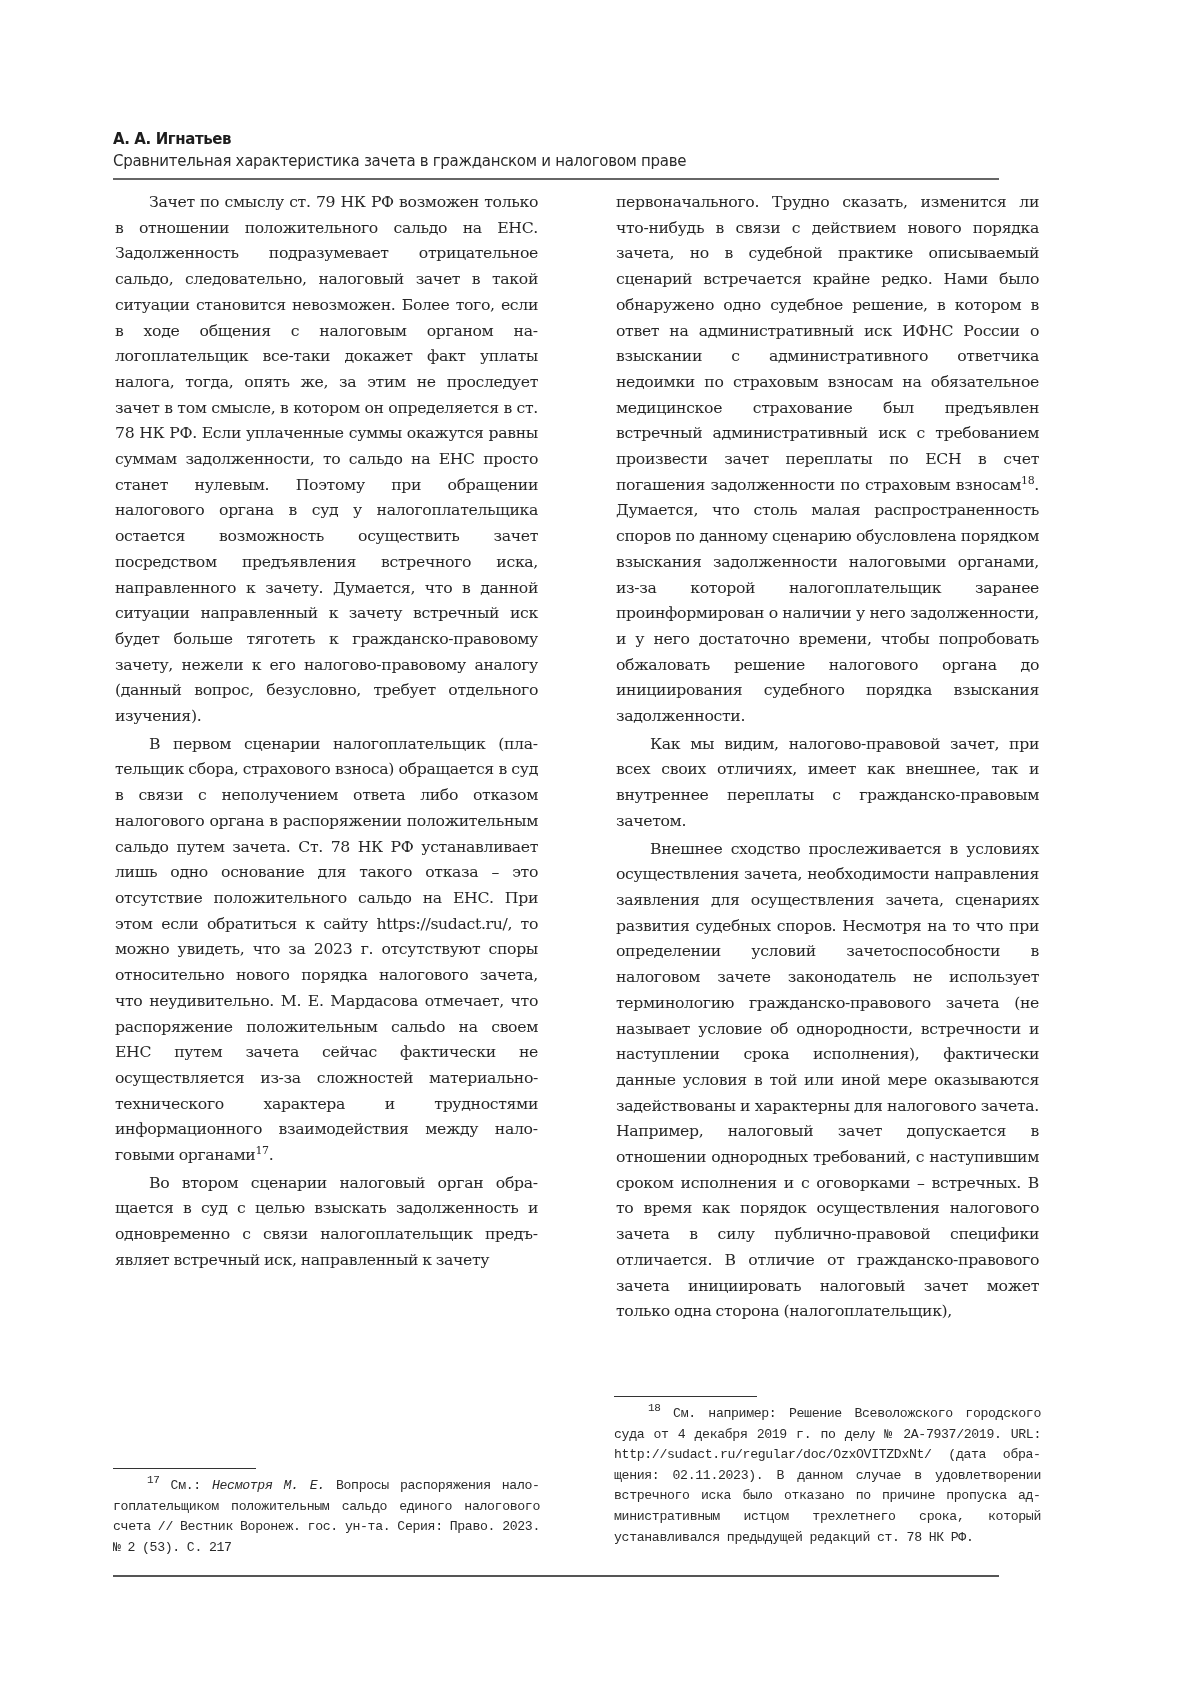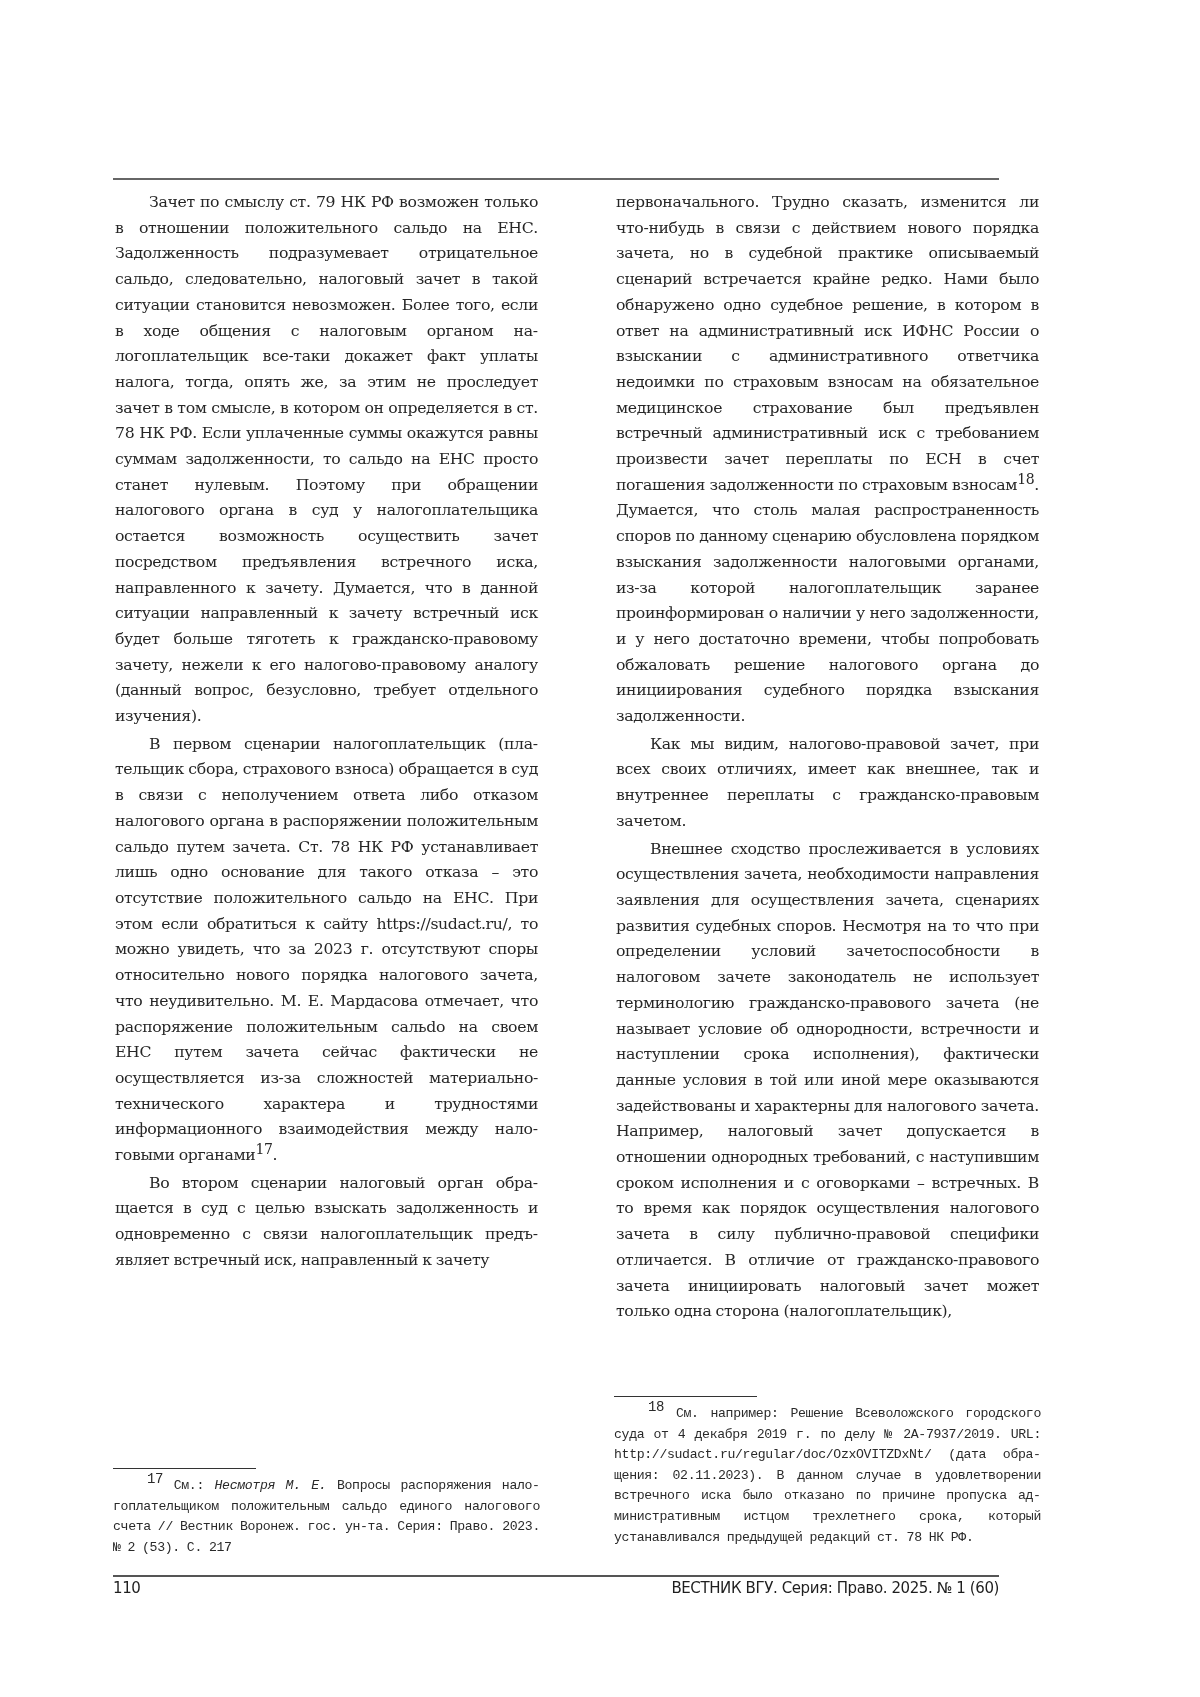--- a/index.html
+++ b/index.html
@@ -7,37 +7,41 @@
     .page { position: absolute; left: 0; top: 0; width: 1200px; height: 1697px; }
     .header { position: absolute; left: 113px; top: 128px; width: 886px; }
     .author { font-family: "DejaVu Sans", sans-serif; font-weight: bold; font-size: 15px; letter-spacing: -0.4px; color: #1d1d1d; line-height: 22px; }
     .subtitle { font-family: "DejaVu Sans", sans-serif; font-size: 15px; letter-spacing: -0.3px; color: #2a2a2a; line-height: 22px; }
     .rule-top { position: absolute; left: 113px; top: 178px; width: 886px; height: 2px; background: #666666; }
     .col { position: absolute; top: 187px; width: 427px; font-family: "DejaVu Serif", serif; font-size: 15.7px; line-height: 25.7px; text-align: justify; color: #262626; letter-spacing: -0.35px; word-spacing: -0.5px; }
     .col-left { left: 113px; }
     .col-right { left: 614px; }
     .col p { margin: 2px; text-indent: 34px; hyphens: manual; }
     .col p.cont { text-indent: 0; }
-    sup { font-size: 14px; line-height: 0; vertical-align: 6px; }
+    sup { font-size: 11px; line-height: 0; vertical-align: 6px; }
     .fn-rule { position: absolute; width: 143px; height: 1px; background: #333333; }
     .fn-rule-left { left: 113px; top: 1468px; }
     .fn-rule-right { left: 614px; top: 1396px; }
     .footnote { position: absolute; width: 427px; font-family: Liberation Mono, monospace; font-size: 13.2px; line-height: 20.6px; text-align: justify; color: #2a2a2a; letter-spacing: -0.35px; word-spacing: -0.6px; }
     .footnote p { margin: 0; text-indent: 34px; }
     .fn-left { left: 113px; top: 1476px; }
     .fn-right { left: 614px; top: 1404px; }
     .footnote .it { font-style: italic; }
     .rule-bottom { position: absolute; left: 113px; top: 1575px; width: 886px; height: 2px; background: #555555; }
     .footer { position: absolute; left: 113px; top: 1579px; width: 886px; font-family: "DejaVu Sans", sans-serif; font-size: 15px; letter-spacing: -0.4px; color: #1f1f1f; display: flex; justify-content: space-between; }
   </style>
 </head>
 <body>
 
 <div class="page">
 
+  <div class="header">
+    <div class="author">А. А. Игнатьев</div>
+    <div class="subtitle">Сравнительная характеристика зачета в гражданском и налоговом праве</div>
+  </div>
   <div class="rule-top"></div>
 
   <div class="col col-left">
     <p>Зачет по смыслу ст. 79 НК РФ возможен толь­ко в отношении положительного сальдо на ЕНС. Задолженность подразумевает отрицательное сальдо, следовательно, налоговый зачет в такой ситуации становится невозможен. Более того, если в ходе общения с налоговым органом на­логоплательщик все-таки докажет факт уплаты налога, тогда, опять же, за этим не проследует зачет в том смысле, в котором он определяет­ся в ст. 78 НК РФ. Если уплаченные суммы ока­жутся равны суммам задолженности, то сальдо на ЕНС просто станет нулевым. Поэтому при об­ращении налогового органа в суд у налогопла­тельщика остается возможность осуществить за­чет посредством предъявления встречного иска, направленного к зачету. Думается, что в данной ситуации направленный к зачету встречный иск будет больше тяготеть к гражданско-правовому зачету, нежели к его налогово-правовому анало­гу (данный вопрос, безусловно, требует отдель­ного изучения).</p>
     <p><span>В первом сценарии налогоплательщик (пла­тельщик сбора, страхового взноса) обращается в суд в связи с неполучением ответа либо отказом налогового органа в распоряжении положитель­ным сальдо путем зачета. Ст. 78 НК РФ устанав­ливает лишь одно основание для такого отказа – это отсутствие положительного сальдо на ЕНС. При этом если обратиться к сайту https://sudact.ru/, то можно увидеть, что за 2023 г. отсутствуют споры относительно нового порядка налогового зачета, что неудивительно. М. Е. Мардасова от­мечает, что распоряжение положительным саль­do на своем ЕНС путем зачета сейчас фактиче­ски не осуществляется из-за сложностей мате­риально-технического характера и трудностями информационного взаимодействия между нало­говыми органами</span><sup>17</sup><span>.</span></p>
     <p>Во втором сценарии налоговый орган обра­щается в суд с целью взыскать задолженность и одновременно с связи налогоплательщик предъ­являет встречный иск, направленный к зачету</p>
   </div>
 
   <div class="col col-right">
     <p class="cont"><span>первоначального. Трудно сказать, изменится ли что-нибудь в связи с действием нового поряд­ка зачета, но в судебной практике описываемый сценарий встречается крайне редко. Нами было обнаружено одно судебное решение, в котором в ответ на административный иск ИФНС России о взыскании с административного ответчика недоимки по страховым взносам на обязатель­ное медицинское страхование был предъявлен встречный административный иск с требовани­ем произвести зачет переплаты по ЕСН в счет погашения задолженности по страховым взно­сам</span><sup>18</sup><span>. Думается, что столь малая распространен­ность споров по данному сценарию обусловлена порядком взыскания задолженности налоговы­ми органами, из-за которой налогоплательщик заранее проинформирован о наличии у него за­долженности, и у него достаточно времени, что­бы попробовать обжаловать решение налогово­го органа до инициирования судебного порядка взыскания задолженности.</span></p>
@@ -49,18 +53,14 @@
   <div class="footnote fn-left">
     <p><sup>17</sup> <span>См.: </span><span class="it">Несмотря М. Е.</span><span> Вопросы распоряжения нало­гоплательщиком положительным сальдо единого нало­гового счета // Вестник Воронеж. гос. ун-та. Серия: Право. 2023. № 2 (53). С. 217</span></p>
   </div>
 
   <div class="fn-rule fn-rule-right"></div>
   <div class="footnote fn-right">
     <p><sup>18</sup> <span>См. например: Решение Всеволожского городско­го суда от 4 декабря 2019 г. по делу № 2А-7937/2019. URL: http://sudact.ru/regular/doc/OzxOVITZDxNt/ (дата обра­щения: 02.11.2023). В данном случае в удовлетворении встречного иска было отказано по причине пропуска ад­министративным истцом трехлетнего срока, который устанавливался предыдущей редакций ст. 78 НК РФ.</span></p>
   </div>
 
   <div class="rule-bottom"></div>
-  <div class="footer">
-    <span>110</span>
-    <span>ВЕСТНИК ВГУ. Серия: Право. 2025. № 1 (60)</span>
-  </div>
 
 </div>
 
 </body></html>

